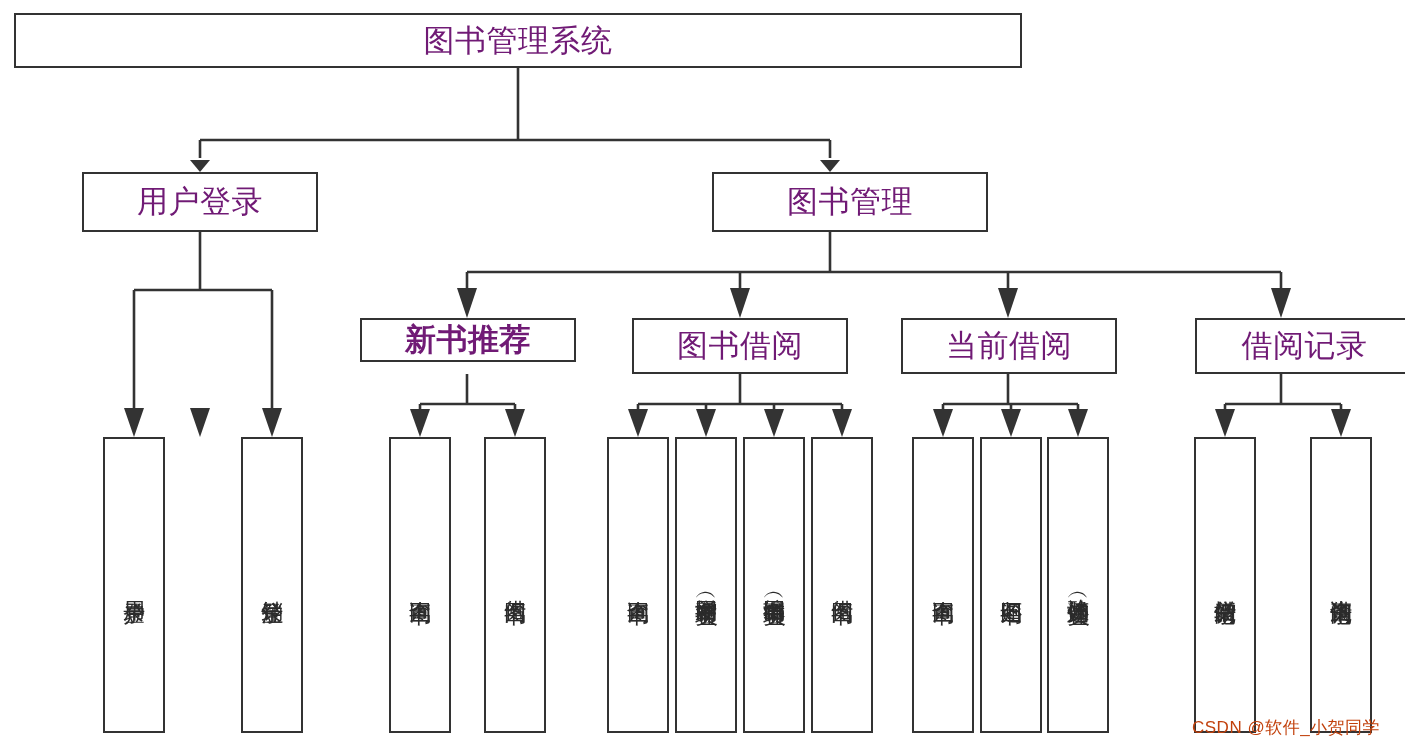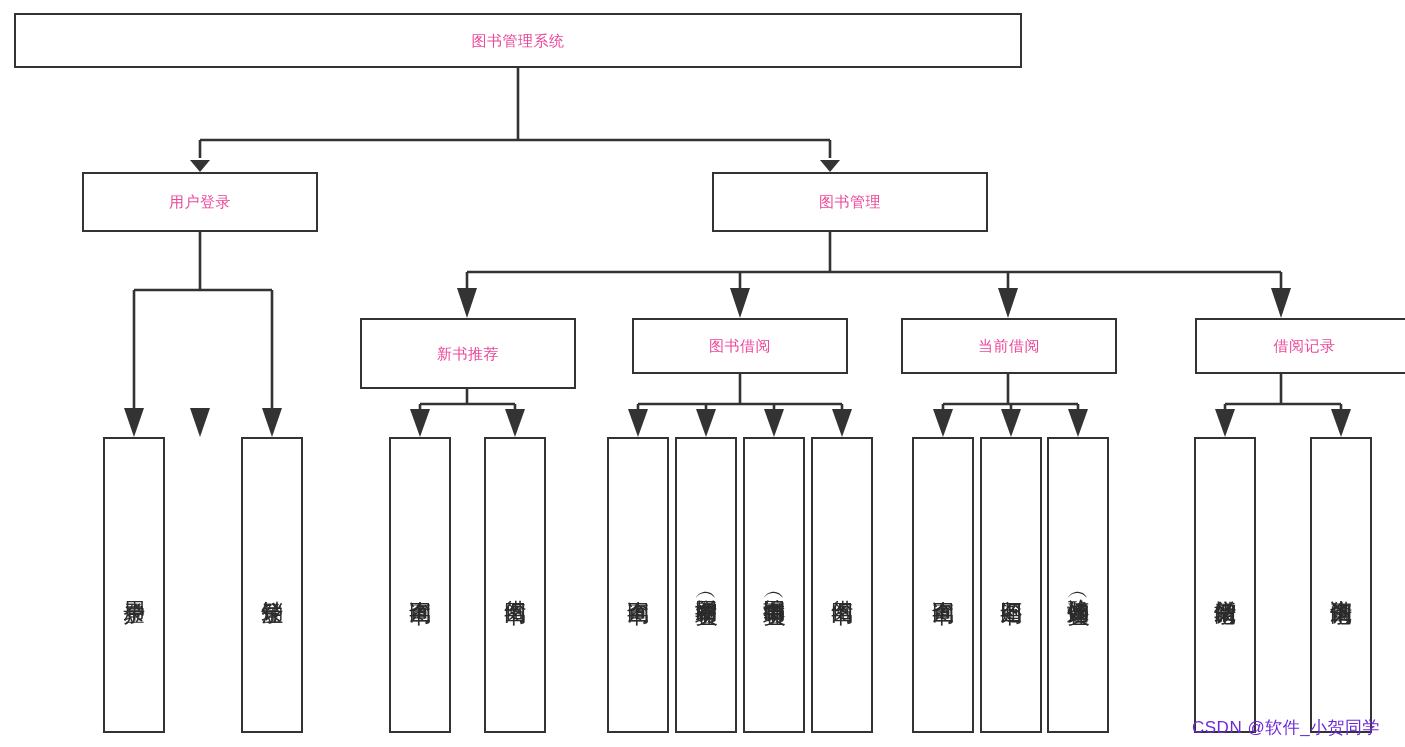--- a/index.html
+++ b/index.html
@@ -29,22 +29,22 @@
     position: absolute;
     box-sizing: border-box;
     background: #ffffff;
     border: 2px solid #333333;
     display: flex;
     align-items: center;
     justify-content: center;
     overflow: hidden;
   }
   .node-label-h {
-    font-size: 15px;
-    color: #ec4899;
+    font-size: 31px;
+    color: #701a75;
     line-height: 1.15;
     letter-spacing: 0.5px;
     white-space: nowrap;
     text-align: center;
   }
   .node-label-v {
     font-size: 23px;
     color: #2b2b2b;
     line-height: 1.12;
     letter-spacing: 1px;
@@ -52,21 +52,21 @@
     text-orientation: upright;
     text-align: center;
     white-space: nowrap;
   }
   .leaf-box .node-label-v {
     font-size: 22px;
   }
   .watermark {
     position: absolute;
     font-size: 17px;
-    color: #6d28d9;
+    color: #c2410c;
     white-space: nowrap;
     letter-spacing: 0.5px;
     pointer-events: none;
     user-select: none;
   }
 </style>
 </head>
 <body>
 
 <div id="diagram-canvas">
@@ -153,21 +153,21 @@
   </div>
 
   <div class="node-box" style="left:82px; top:172px; width:236px; height:60px;">
     <span class="node-label-h">用户登录</span>
   </div>
 
   <div class="node-box" style="left:712px; top:172px; width:276px; height:60px;">
     <span class="node-label-h">图书管理</span>
   </div>
 
-  <div class="node-box" style="left:360px; top:318px; width:216px; height:71px;">
+  <div class="node-box" style="left:360px; top:318px; width:216px; height:44px;font-weight:bold;">
     <span class="node-label-h">新书推荐</span>
   </div>
 
   <div class="node-box" style="left:901px; top:318px; width:216px; height:56px;">
     <span class="node-label-h">当前借阅</span>
   </div>
 
   <div class="node-box" style="left:632px; top:318px; width:216px; height:56px;">
     <span class="node-label-h">图书借阅</span>
   </div>

